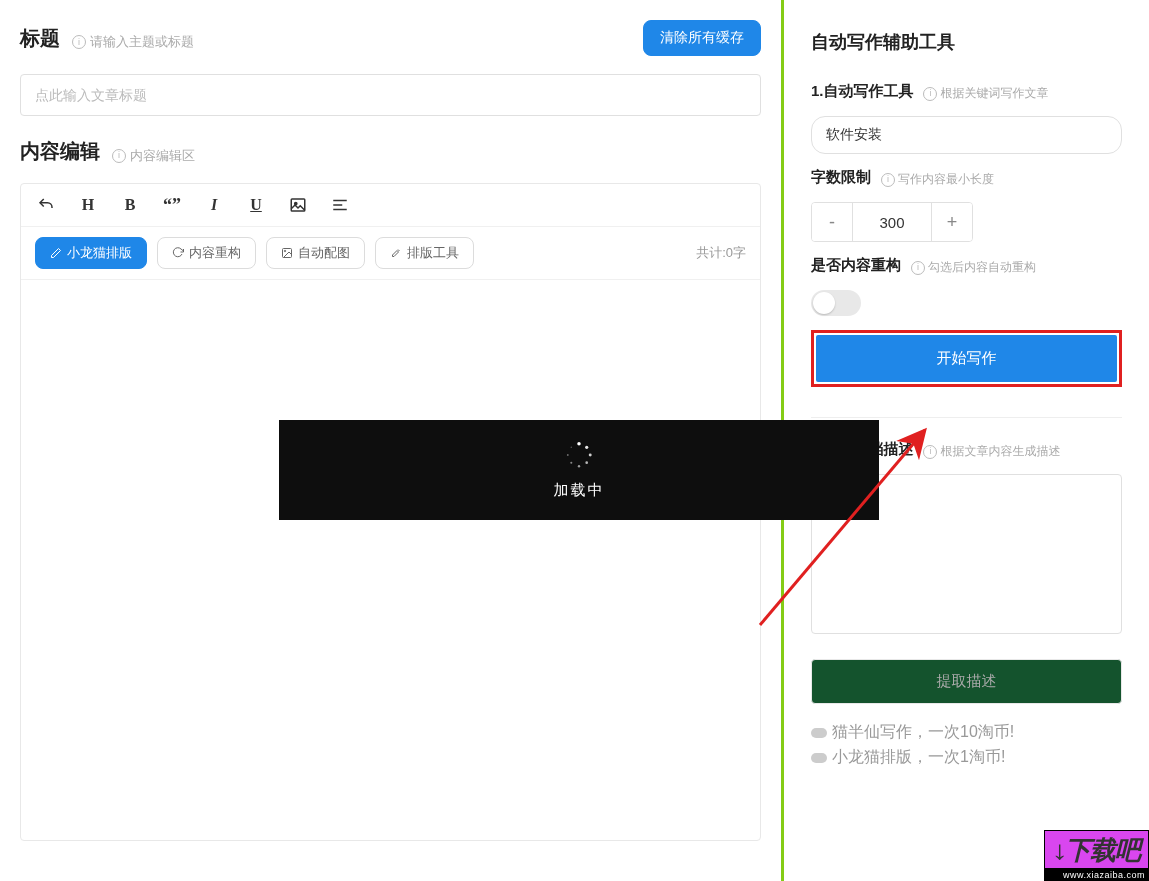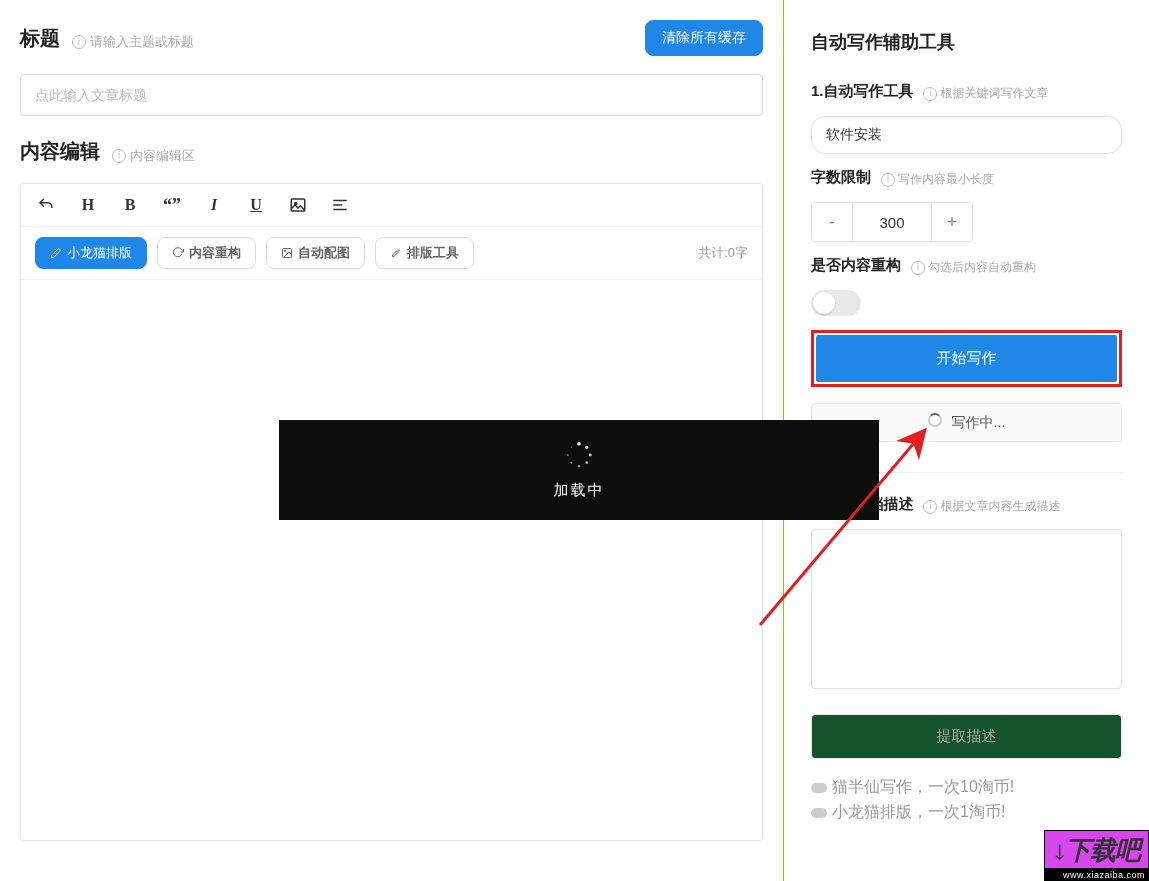--- a/index.html
+++ b/index.html
@@ -1,30 +1,30 @@
 <!DOCTYPE html>
 <html><head>
 <meta charset="utf-8">
 <style>
 * { box-sizing: border-box; margin: 0; padding: 0; }
 body { font-family: "Microsoft YaHei", "PingFang SC", Arial, sans-serif; background: #fff; color: #333; font-size: 14px; width: 1149px; height: 881px; position: relative; overflow: hidden; }
 .main { display: flex; height: 100%; }
-.left-col { flex: 1; padding: 20px; border-right: 1px solid #84cc16; position: relative; }
+.left-col { flex: 1; padding: 20px; border-right: 3px solid #84cc16; position: relative; }
 .right-col { width: 365px; padding: 30px 27px 20px 27px; }
 
 .section-header { display: flex; align-items: center; justify-content: space-between; margin-bottom: 18px; }
 .section-title-wrap { display: flex; align-items: baseline; gap: 12px; }
 .section-title { font-size: 20px; font-weight: bold; color: #222; }
 .section-hint { color: #aaa; font-size: 13px; display: inline-flex; align-items: center; gap: 4px; }
 .info-icon { display: inline-flex; width: 14px; height: 14px; border: 1px solid #bbb; border-radius: 50%; align-items: center; justify-content: center; font-size: 9px; color: #bbb; font-style: normal; line-height: 1; }
 
 .btn { display: inline-flex; align-items: center; justify-content: center; padding: 8px 16px; border-radius: 8px; border: 1px solid transparent; cursor: pointer; font-size: 14px; gap: 5px; background: #fff; }
 .btn-primary { background: #1f87e8; color: #fff; border-color: #1f87e8; }
 .btn-primary-big { background: #1f87e8; color: #fff; border: none; width: 100%; padding: 14px 0; font-size: 15px; border-radius: 2px; }
-.btn-outline { border: 1px solid #dcdcdc; color: #666; background: #fff; padding: 6px 14px; font-size: 13px; font-weight: bold; }
+.btn-outline { border: 1px solid #dcdcdc; color: #666; background: #fff; padding: 6px 14px; font-size: 13px; }
 .btn-disabled { background: #14532d; border: 1px solid #e8e8e8; color: #aaa; width: 100%; padding: 12px 0; font-size: 15px; border-radius: 4px; cursor: not-allowed; }
 .btn-light { background: #fafafa; border: 1px solid #e8e8e8; color: #555; width: 100%; padding: 9px 0; font-size: 14px; border-radius: 4px; }
 
 .input-text { width: 100%; padding: 12px 14px; border: 1px solid #e0e0e0; border-radius: 4px; font-size: 14px; color: #333; }
 .input-text::placeholder { color: #bbb; }
 
 .editor-box { border: 1px solid #e8e8e8; border-radius: 4px; margin-top: 8px; }
 .toolbar { display: flex; align-items: center; gap: 20px; padding: 10px 14px; border-bottom: 1px solid #f0f0f0; }
 .tb-btn { width: 22px; height: 22px; display: inline-flex; align-items: center; justify-content: center; color: #333; font-size: 16px; cursor: pointer; font-weight: bold; }
 .tb-btn svg { width: 18px; height: 18px; }
@@ -200,24 +200,20 @@
       </span>
     </div>
     <div class="right-row">
       <div class="toggle"></div>
     </div>
 
     <div class="highlight-box">
       <button class="btn-primary-big">开始写作</button>
     </div>
 
-    <button class="btn-light">
-      <span class="loading-spin-icon"></span>
-      <span style="margin-left:6px;">写作中...</span>
-    </button>
 
     <hr class="divider">
 
     <div class="right-row">
       <span class="right-label">2.提取文档描述</span>
       <span class="right-hint">
         <span class="info-icon">i</span>
         <span>根据文章内容生成描述</span>
       </span>
     </div>

